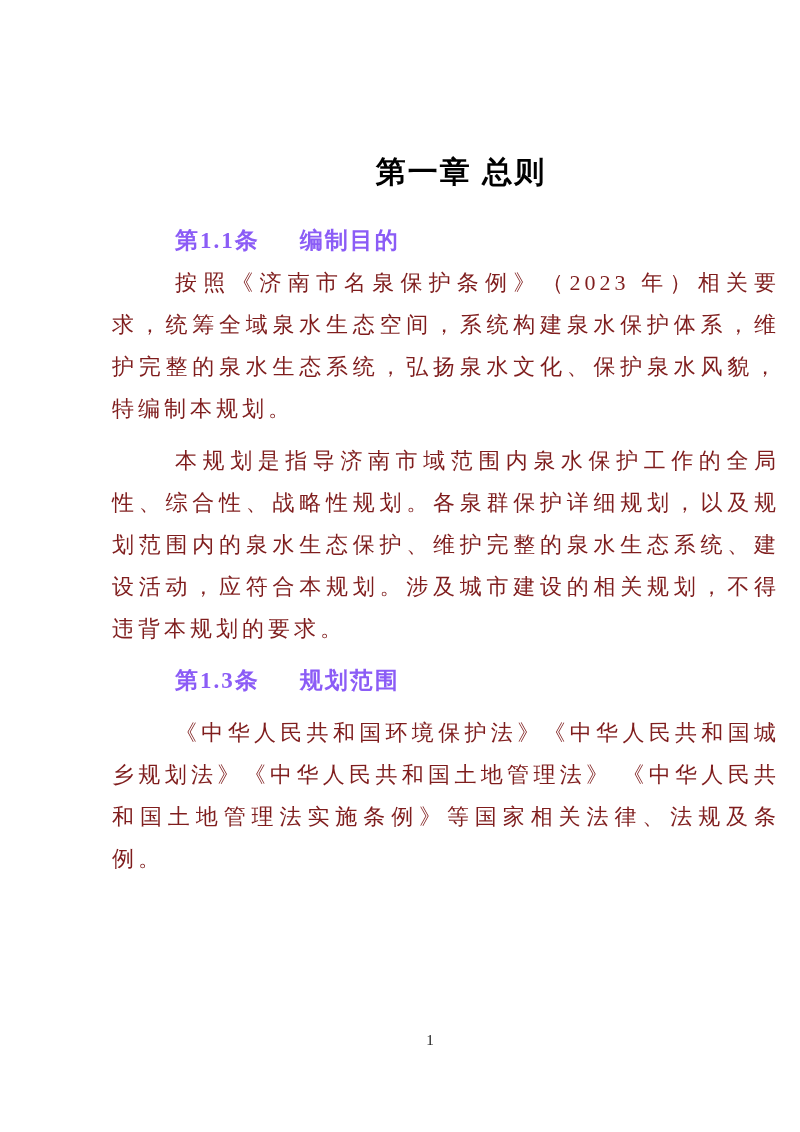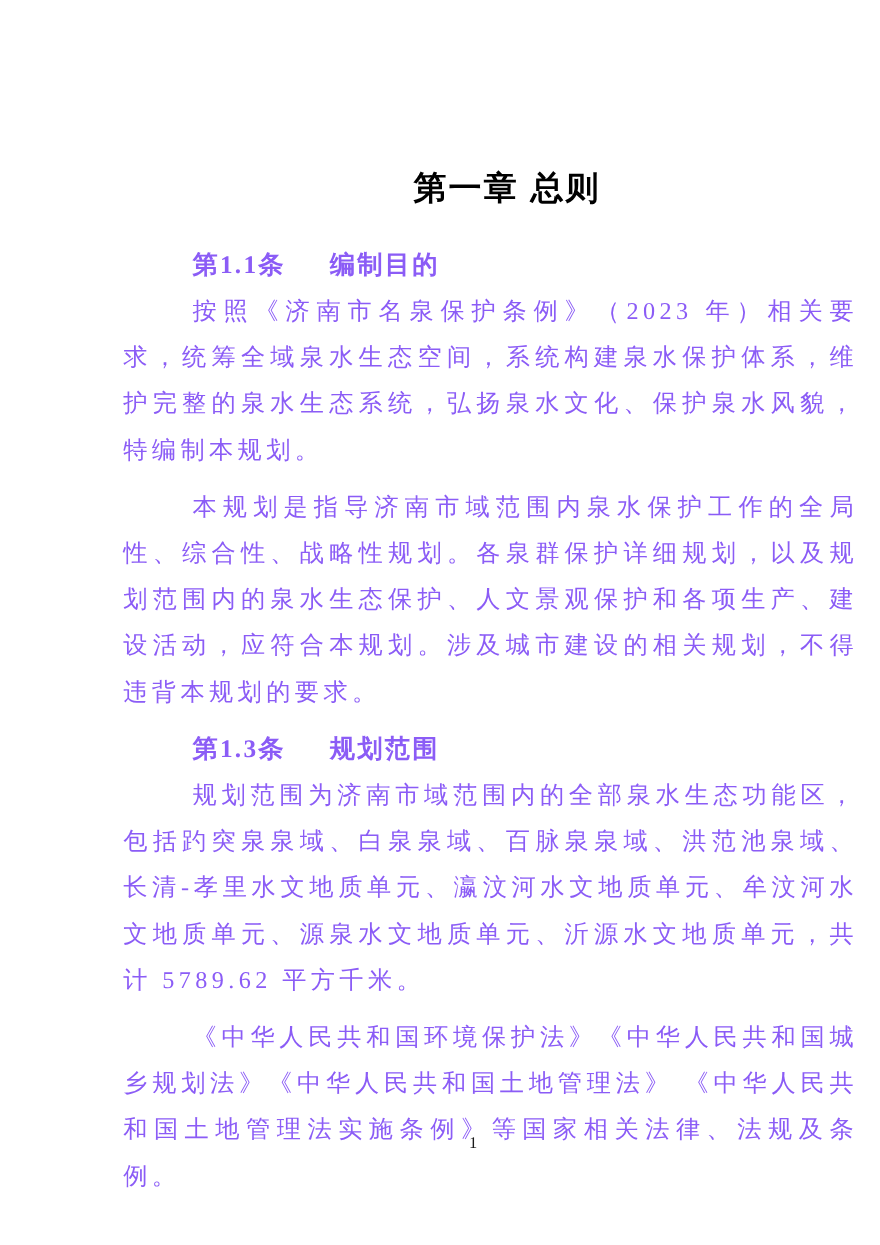--- a/index.html
+++ b/index.html
@@ -43,21 +43,21 @@
   }
   .sec-title { margin-left: 40px; }
   .sec-body {
     margin: 0;
     font-size: 22px;
     line-height: 42px;
     letter-spacing: 4px;
     text-align: justify;
     text-justify: inter-ideograph;
     text-indent: 63px;
-    color: #8b5cf6;
+    color: #7f1d1d;
   }
   .page-number {
     position: absolute;
     top: 1030px;
     left: 0;
     right: 0;
     text-align: center;
     font-size: 15px;
     line-height: 20px;
     color: #1a1a1a;
@@ -72,28 +72,27 @@
   <h1 class="doc-title">第一章 总则</h1>
 
   <section class="section">
     <h2 class="sec-heading">
       <span class="sec-num">第1.1条</span><span class="sec-title">编制目的</span>
     </h2>
     <p class="sec-body">按照《济南市名泉保护条例》（2023 年）相关要求，统筹全域泉水生态空间，系统构建泉水保护体系，维护完整的泉水生态系统，弘扬泉水文化、保护泉水风貌，特编制本规划。</p>
   </section>
 
   <section class="section">
-    <p class="sec-body">本规划是指导济南市域范围内泉水保护工作的全局性、综合性、战略性规划。各泉群保护详细规划，以及规划范围内的泉水生态保护、人文景观保护和各项生产、建设活动，应符合本规划。涉及城市建设的相关规划，不得违背本规划的要求。</p>
+    <p class="sec-body">本规划是指导济南市域范围内泉水保护工作的全局性、综合性、战略性规划。各泉群保护详细规划，以及规划范围内的泉水生态保护、维护完整的泉水生态系统、建设活动，应符合本规划。涉及城市建设的相关规划，不得违背本规划的要求。</p>
   </section>
 
   <section class="section">
     <h2 class="sec-heading">
       <span class="sec-num">第1.3条</span><span class="sec-title">规划范围</span>
     </h2>
-    <p class="sec-body">规划范围为济南市域范围内的全部泉水生态功能区，包括趵突泉泉域、白泉泉域、百脉泉泉域、洪范池泉域、长清-孝里水文地质单元、瀛汶河水文地质单元、牟汶河水文地质单元、源泉水文地质单元、沂源水文地质单元，共计 5789.62 平方千米。</p>
   </section>
 
   <section class="section">
     <p class="sec-body">《中华人民共和国环境保护法》《中华人民共和国城乡规划法》《中华人民共和国土地管理法》 《中华人民共和国土地管理法实施条例》等国家相关法律、法规及条例。</p>
   </section>
 
   <div class="page-number">1</div>
 
 </div>
 

